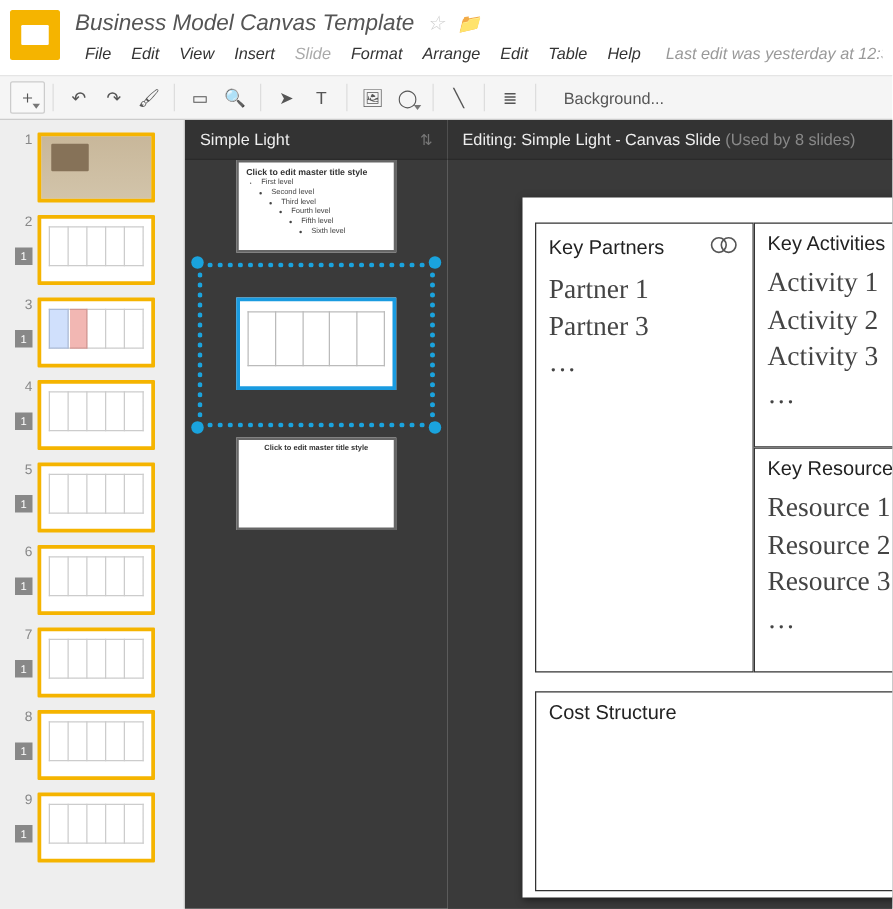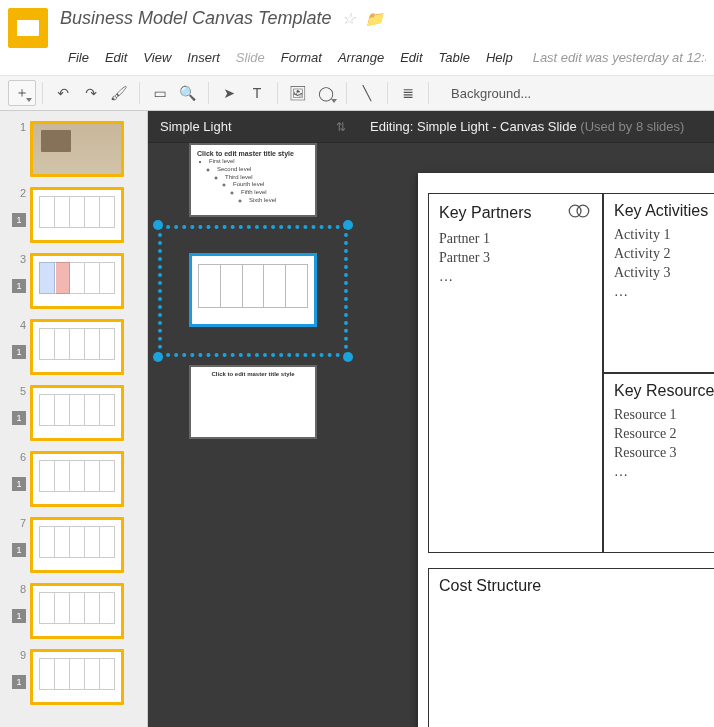--- a/index.html
+++ b/index.html
@@ -34,21 +34,21 @@
     border-radius: 1px;
   }
   .title-wrap { flex: 1; min-width: 0; }
   .doc-title-row { display: flex; align-items: center; gap: 10px; }
   .doc-title { font-size: 18px; color: #555; white-space: nowrap; }
   .star-icon { color: #ccc; font-size: 16px; }
   .folder-icon { color: #bbb; font-size: 15px; }
   .menubar {
     display: flex; align-items: center;
     gap: 0;
-    margin-top: 17px;
+    margin-top: 2px;
     font-size: 13px;
     color: #333;
   }
   .menubar .menu-item { padding: 4px 8px; cursor: pointer; }
   .menubar .menu-item.disabled { color: #aaa; }
   .last-edit { color: #999; margin-left: 12px; white-space: nowrap; overflow: hidden; }
   
   .toolbar {
     display: flex; align-items: center;
     border-top: 1px solid #e5e5e5;
@@ -302,21 +302,21 @@
     display: flex; align-items: center; justify-content: space-between;
     gap: 6px;
   }
   .bmc-title {
     font-size: 16px; color: #222;
   }
   .bmc-icon { font-size: 16px; color: #555; }
   .bmc-items {
     margin-top: 6px;
     font-family: Georgia, "Times New Roman", serif;
-    font-size: 14px;
+    font-size: 22px;
     color: #444;
     line-height: 1.35;
   }
   .ring-icon svg { width: 26px; height: 18px; }
   
 </style>
 </head>
 <body>
 
 <div class="titlebar">

